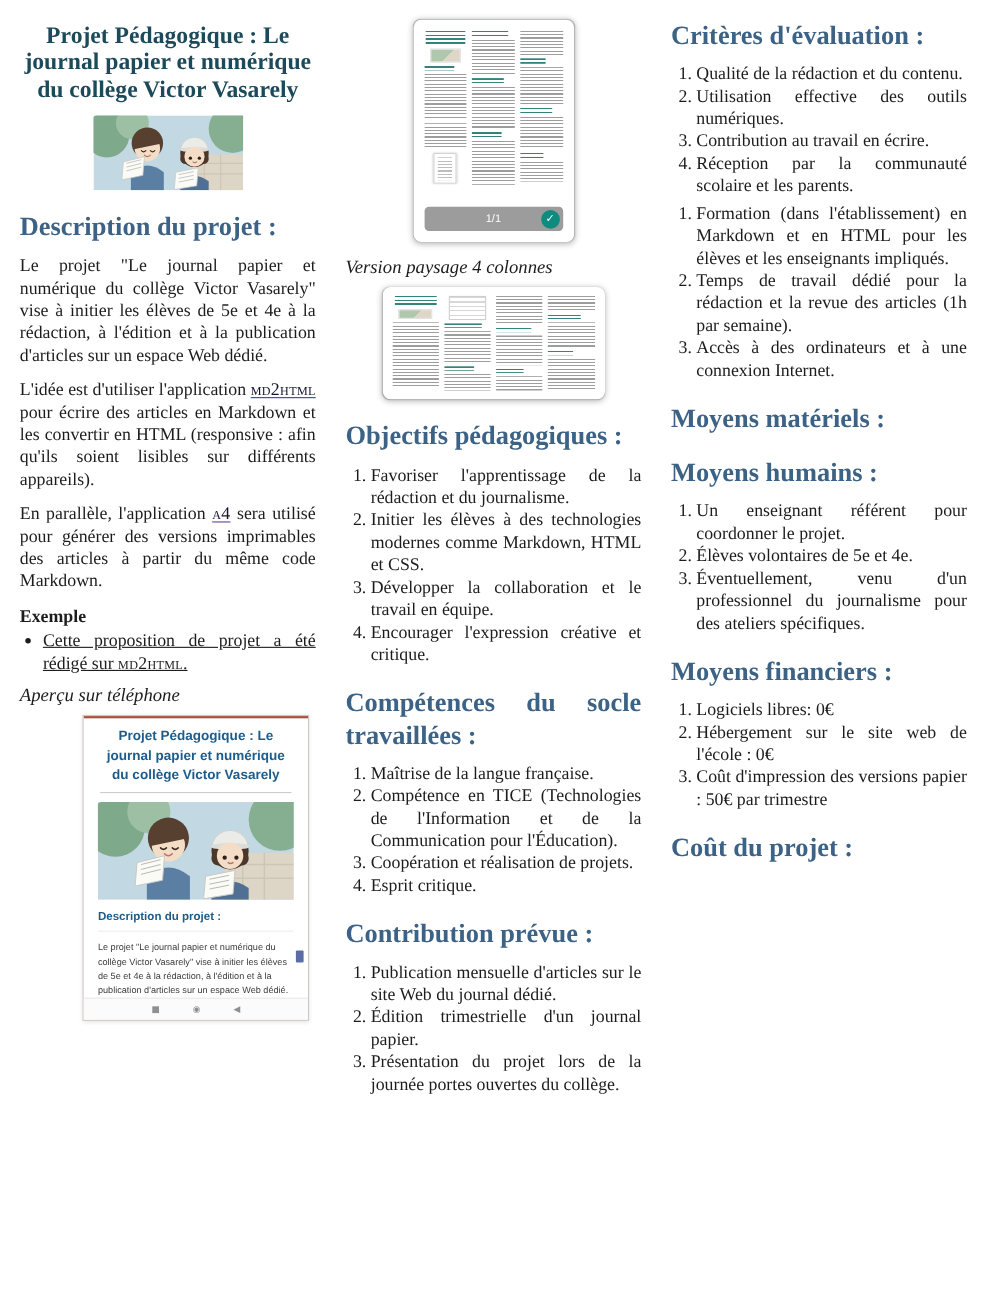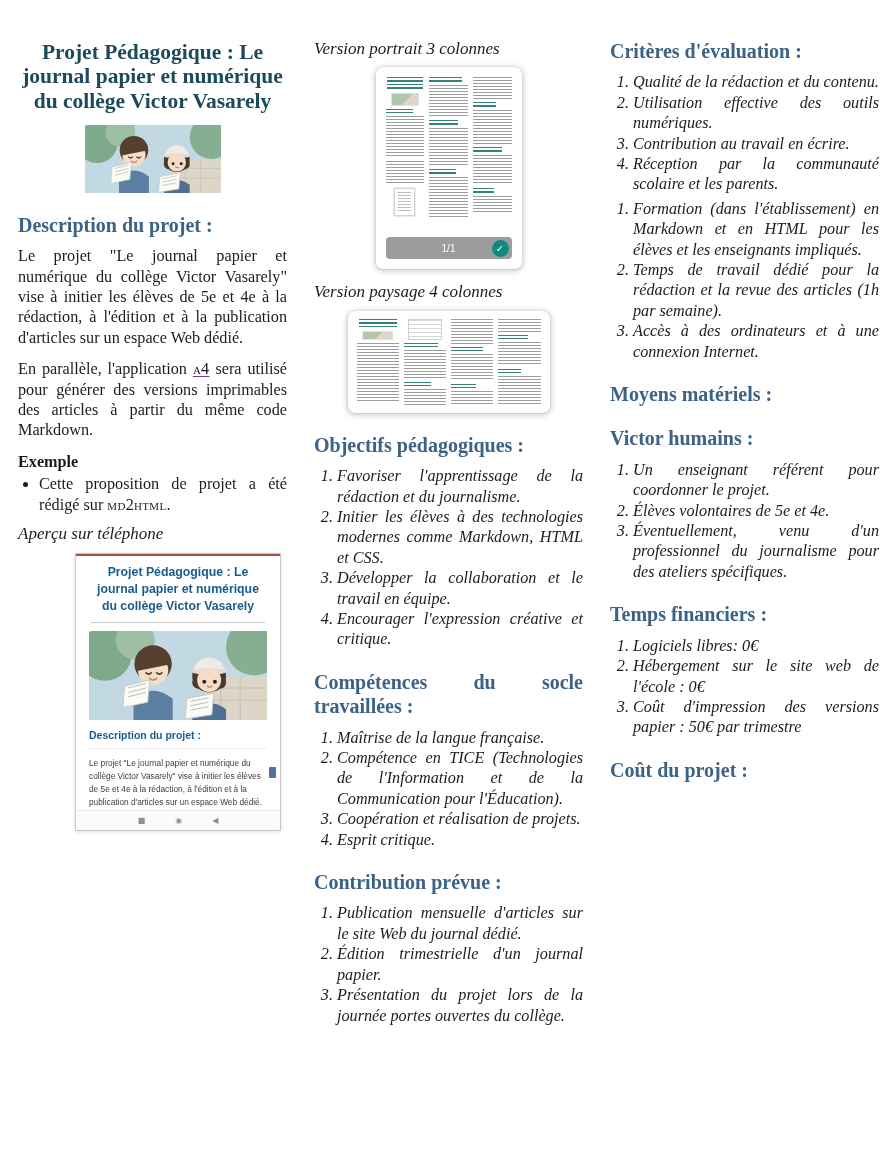--- a/index.html
+++ b/index.html
@@ -5,31 +5,31 @@
   :root{
     --title:#1c4a5a; --heading:#3c6286; --phone-accent:#1b5c8c;
     --check-bg:#0f8a7e; --u-blue:#2543b8; --u-purple:#6a3fa0;
     --chip-bg:#eceef0; --chip-text:#97a1b1; --pager-bg:#9c9c9c; --phone-red:#a8503f;
   }
   *{box-sizing:border-box}
   html,body{margin:0;padding:0}
   body{width:895px;height:1176px;background:#fff;overflow:hidden;
        font-family:"Liberation Serif","DejaVu Serif",serif;color:#1c1c1c;}
   .page{display:flex;gap:27px;padding:14px 16px 0 18px;height:1176px;}
-  .col{flex:1;min-width:0;margin-top:20px;}
+  .col{flex:1;min-width:0;}
 
   h1.title{font-size:21.5px;line-height:1.13;text-align:center;color:var(--title);
            margin:6px 0 12px;font-weight:bold;}
-  h2{font-size:20px;color:var(--heading);margin:20px 0 9px;line-height:1.22;
+  h2{font-size:24px;color:var(--heading);margin:20px 0 9px;line-height:1.22;
      text-align:justify;font-weight:bold;}
   .col h2.first{margin-top:5px;}
   p{font-size:16.2px;line-height:1.26;text-align:justify;margin:0 0 11px;}
-  ol.num{margin:0 0 4px;padding-left:23px;font-style:italic;}
+  ol.num{margin:0 0 4px;padding-left:23px;}
   ol.num li{font-size:16.2px;line-height:1.26;text-align:justify;}
-  ul.blt{margin:0 0 8px;padding-left:21px;list-style:disc;}
+  ul.blt{margin:0 0 8px;padding-left:21px;list-style:disc;text-decoration:underline;}
   ul.blt li{font-size:16.2px;line-height:1.26;text-align:justify;}
   .bh{font-weight:bold;margin:0 0 2px;}
   .cap{font-style:italic;font-size:17px;margin:2px 0 8px;text-align:left;}
 
   .sc{font-variant:small-caps;letter-spacing:.3px;}
   .u-blue{color:#141433;text-decoration:underline;text-decoration-color:var(--u-blue);text-underline-offset:2px;}
   .u-purple{color:#18122b;text-decoration:underline;text-decoration-color:var(--u-purple);text-underline-offset:2px;}
 
   .hero{width:136px;margin:2px auto 4px;}
   .hero svg,.phone-img svg{display:block;width:100%;height:auto;}
@@ -115,20 +115,21 @@
         <circle cx="141.5" cy="57" r="2.2" fill="#2e2018"></circle>
         <path d="M133 62 q2.5 2 5 0" stroke="#b4766a" stroke-width="1.4" fill="none" stroke-linecap="round"></path>
         <path d="M116 88 q19 -14 38 0 v12 h-38 Z" fill="#4f6f93"></path>
         <polygon points="110,76 140,70 138,94 108,99" fill="#fbfbf6" stroke="#c8c8c8"></polygon>
         <path d="M114 79 l20 -4 M114 84 l20 -4 M114 89 l20 -4" stroke="#b5b5b5" stroke-width="1" fill="none"></path>
       </svg>
     </div>
 
     <h2>Description du projet :</h2>
     <p>Le projet "Le journal papier et numérique du collège Victor Vasarely" vise à initier les élèves de 5e et 4e à la rédaction, à l'édition et à la publication d'articles sur un espace Web dédié.</p>
+    <p>L'idée est d'utiliser l'application <span class="sc u-blue">md2html</span> pour écrire des articles en Markdown et les convertir en HTML (responsive : afin qu'ils soient lisibles sur différents appareils).</p>
     <p>En parallèle, l'application <span class="sc u-purple">a4</span> sera utilisé pour générer des versions imprimables des articles à partir du même code Markdown.</p>
 
     <p class="bh">Exemple</p>
     <ul class="blt">
         <li>Cette proposition de projet a été rédigé sur <span class="sc ">md2html</span>.</li>
       </ul>
 
     <p class="cap">Aperçu sur téléphone</p>
 
     <div class="phone">
@@ -174,21 +175,20 @@
       <div class="phone-nav">
         <span>■</span>
         <span>◉</span>
         <span>◀</span>
       </div>
     </div>
 
   </div>
 
   <div class="col">
-    <p class="cap" style="margin-top:4px">Version portrait 3 colonnes</p>
 
     <div class="card portrait">
       <div class="minicols" style="height:150px">
         <div class="mc">
           <div class="seg t" style="height:13px;width:92%;align-self:center"></div>
           <div class="seg img"></div>
           <div class="seg t" style="height:4px;width:70%"></div>
           <div class="seg g" style="height:42px"></div>
           <div class="seg g" style="height:24px"></div>
           <div class="seg pagethumb"></div>
@@ -284,28 +284,28 @@
       </ol>
 
     <ol class="num">
         <li>Formation (dans l'établissement) en Markdown et en HTML pour les élèves et les enseignants impliqués.</li>
         <li>Temps de travail dédié pour la rédaction et la revue des articles (1h par semaine).</li>
         <li>Accès à des ordinateurs et à une connexion Internet.</li>
       </ol>
 
     <h2>Moyens matériels :</h2>
 
-    <h2>Victor humains :</h2>
+    <h2>Moyens humains :</h2>
     <ol class="num">
         <li>Un enseignant référent pour coordonner le projet.</li>
         <li>Élèves volontaires de 5e et 4e.</li>
         <li>Éventuellement, venu d'un professionnel du journalisme pour des ateliers spécifiques.</li>
       </ol>
 
-    <h2>Temps financiers :</h2>
+    <h2>Moyens financiers :</h2>
     <ol class="num">
         <li>Logiciels libres: 0€</li>
         <li>Hébergement sur le site web de l'école : 0€</li>
         <li>Coût d'impression des versions papier : 50€ par trimestre</li>
       </ol>
 
     <h2>Coût du projet :</h2>
   </div>
 </div>
 

